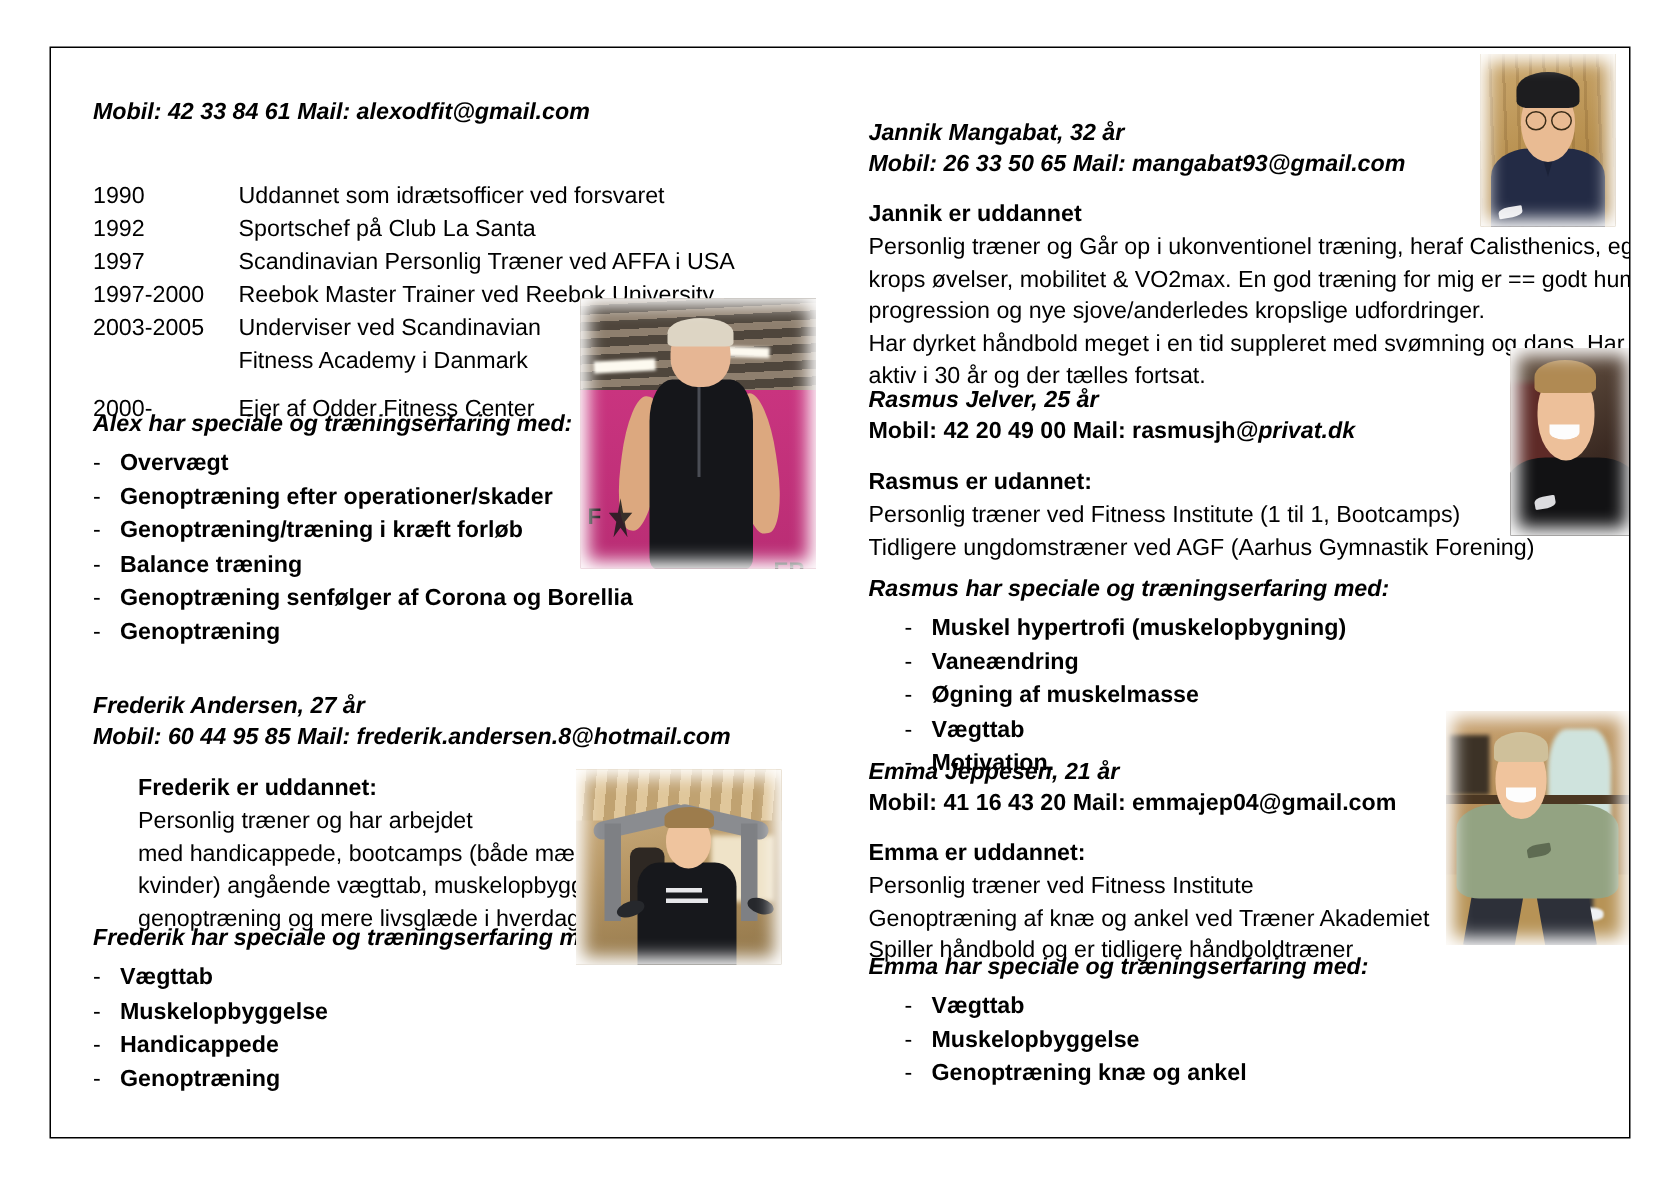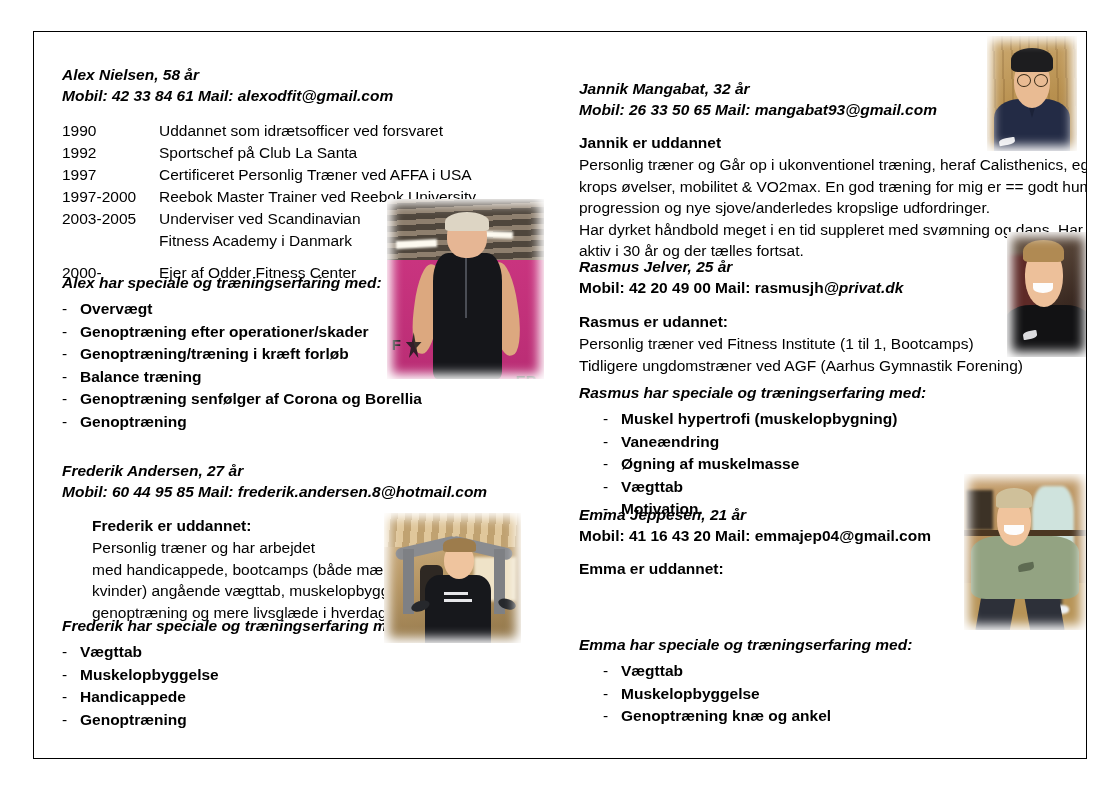--- a/index.html
+++ b/index.html
@@ -177,36 +177,35 @@
   .ph-emma .logo   { position:absolute; left:44%; top:57%; width:13%; height:5%;  background:#5e6b52; border-radius:44% 10% 44% 10%; transform:rotate(-10deg); }
 </style>
 </head>
 <body>
 
 <div id="page">
 
   <div class="col col-left">
 
     <div class="blk" style="left:16px; top:32px;">
-      <div class="name">Alex Nielsen, 58 år</div>
       <div class="contact">Mobil: 42 33 84 61    Mail: alexodfit@gmail.com</div>
     </div>
 
     <div class="blk timeline" style="left:16px; top:88px;">
       <div class="trow">
         <span class="tyear">1990</span>
         <span class="tdesc">Uddannet som idrætsofficer ved forsvaret</span>
       </div>
       <div class="trow">
         <span class="tyear">1992</span>
         <span class="tdesc">Sportschef på Club La Santa</span>
       </div>
       <div class="trow">
         <span class="tyear">1997</span>
-        <span class="tdesc">Certificeret Personlig Træner ved AFFA i USA</span>
+        <span class="tdesc">Scandinavian Personlig Træner ved AFFA i USA</span>
       </div>
       <div class="trow">
         <span class="tyear">1997-2000</span>
         <span class="tdesc">Reebok Master Trainer ved Reebok University</span>
       </div>
       <div class="trow">
         <span class="tyear">2003-2005</span>
         <span class="tdesc">Underviser ved Scandinavian</span>
       </div>
       <div class="trow">
@@ -344,20 +343,25 @@
       </div>
     </div>
 
     <div class="blk" style="left:0px; top:472px;">
       <div class="name">Emma Jeppesen, 21 år</div>
       <div class="contact-upright">Mobil: 41 16 43 20     Mail: emmajep04@gmail.com</div>
     </div>
 
     <div class="blk" style="left:0px; top:526px;">
       <div class="subhead">Emma er uddannet:</div>
+      <div class="para">
+        <div>Personlig træner ved Fitness Institute</div>
+        <div>Genoptræning af knæ og ankel ved Træner Akademiet</div>
+        <div>Spiller håndbold og er tidligere håndboldtræner</div>
+      </div>
     </div>
 
     <div class="blk" style="left:0px; top:602px;">
       <div class="subhead-italic">Emma har speciale og træningserfaring med:</div>
       <div class="dlist" style="margin-top:4px; padding-left:24px;">
         <div class="ditem">
           <span class="dash">-</span>
           <span class="dtext">Vægttab</span>
         </div>
         <div class="ditem">

